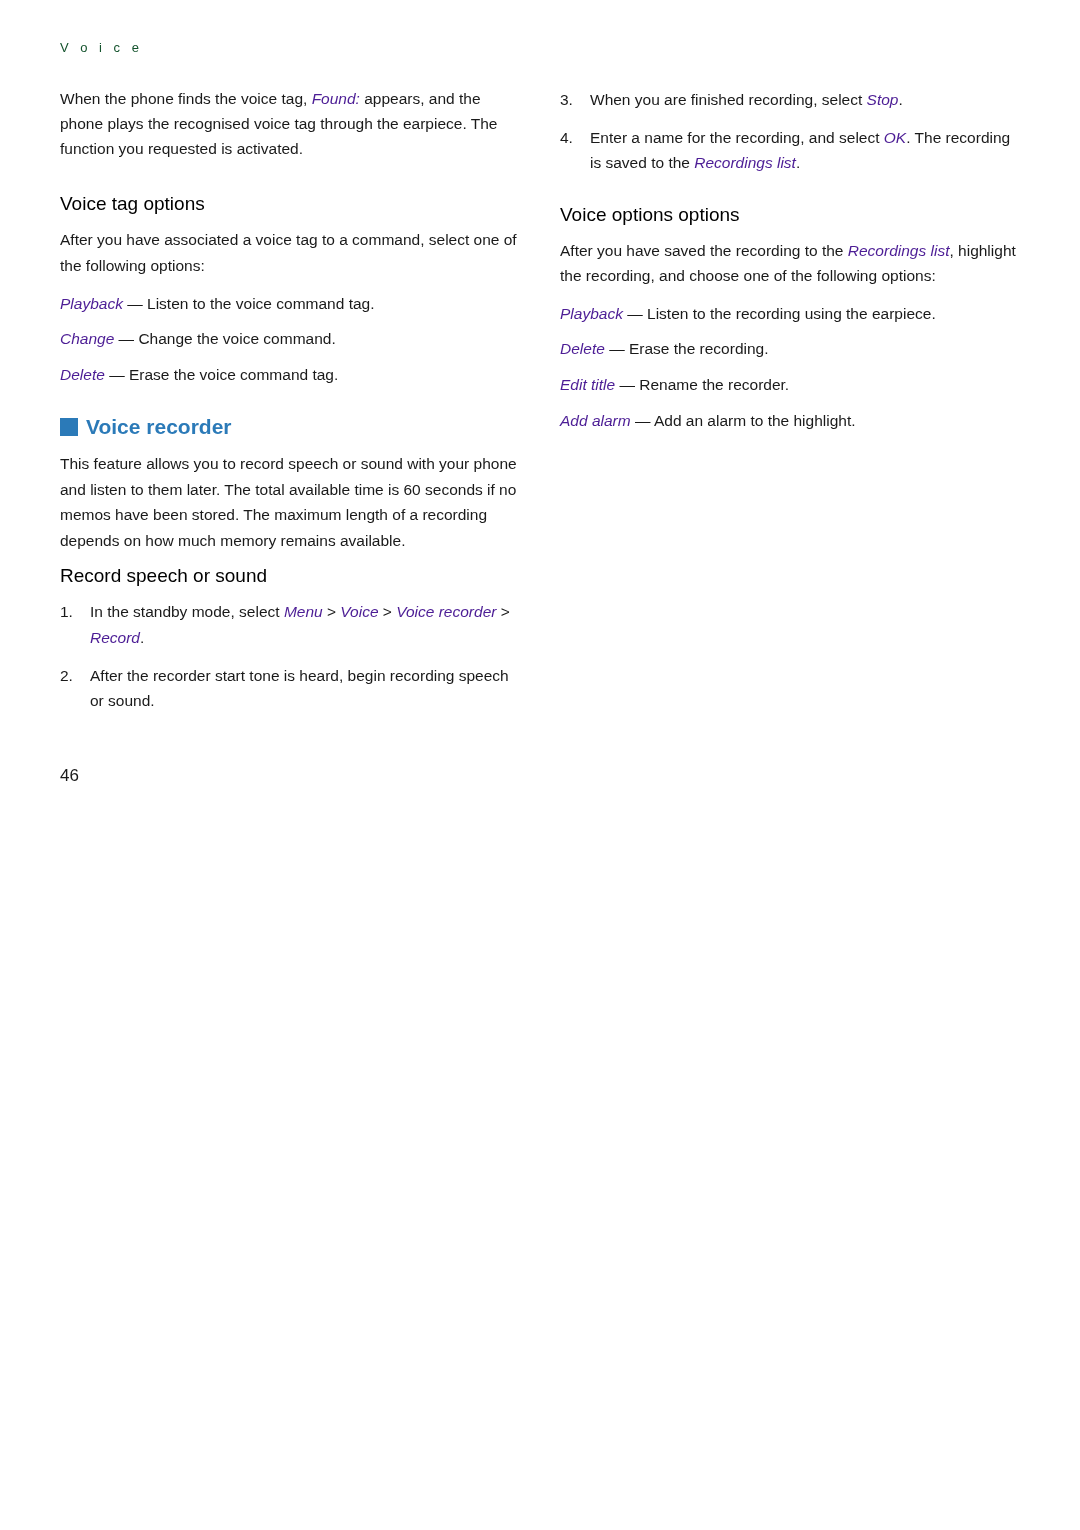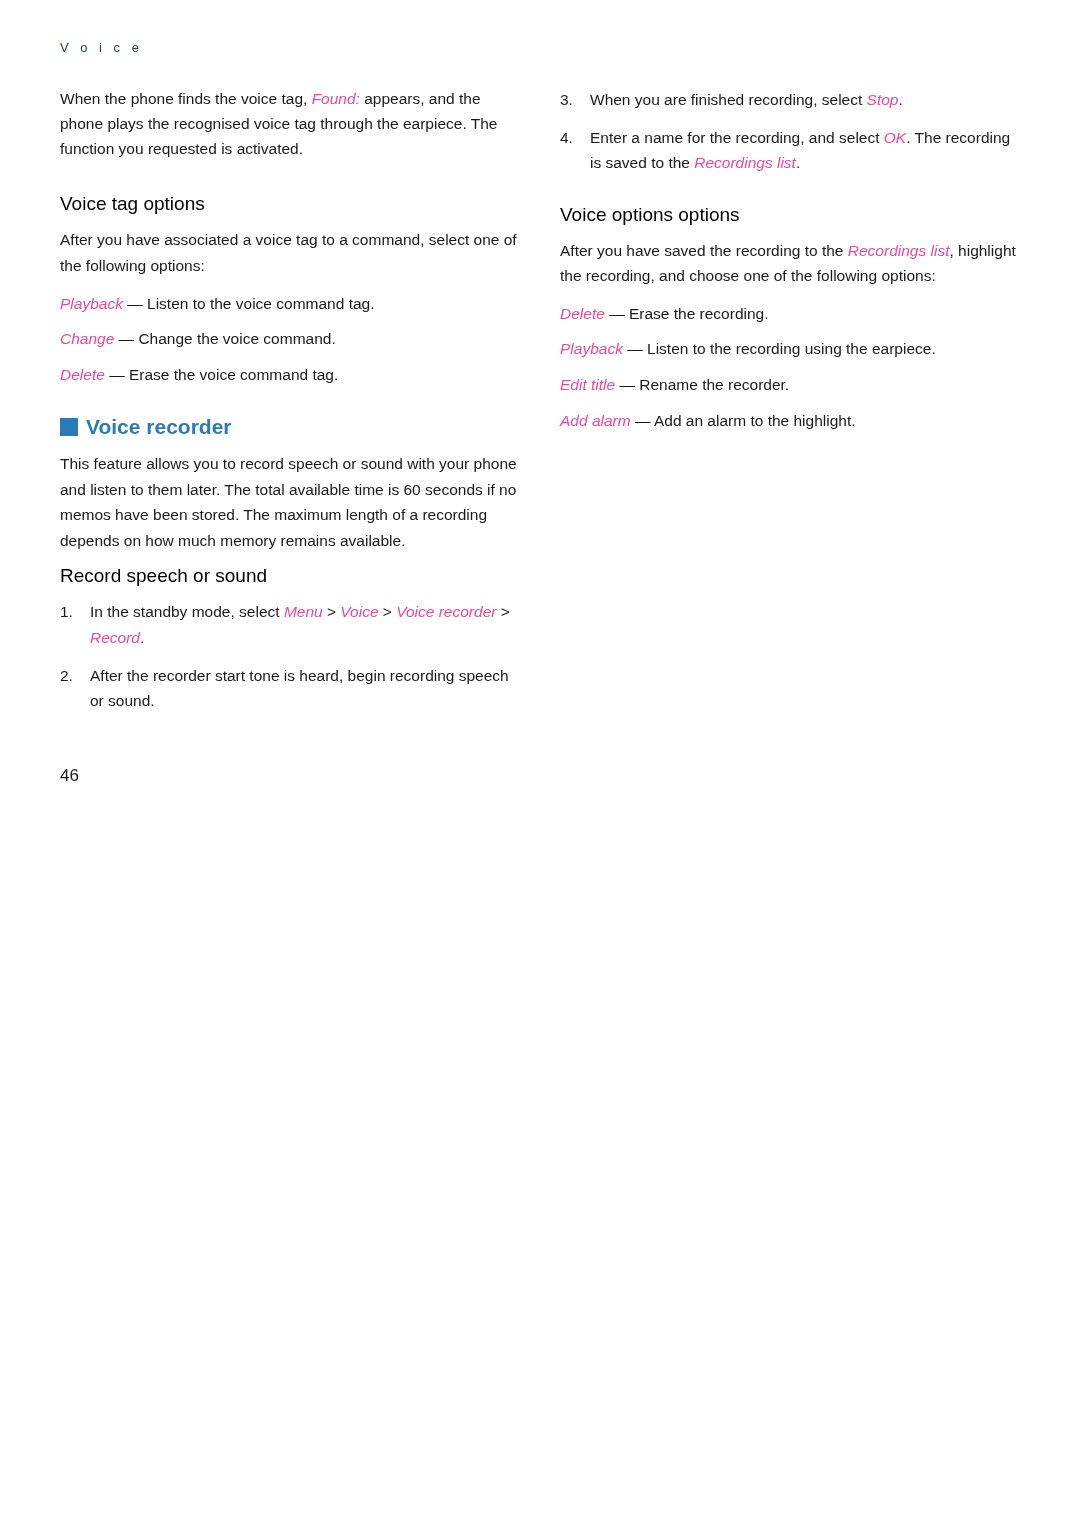--- a/index.html
+++ b/index.html
@@ -42,21 +42,21 @@
     }
 
     .intro-text {
       font-size: 15.5px;
       line-height: 1.6;
       margin-bottom: 32px;
       color: #1a1a1a;
     }
 
     .link-style {
-      color: #ec4899;
+      color: #4c1d95;
       font-style: italic;
     }
 
     .section-heading {
       font-size: 19px;
       font-weight: normal;
       color: #000000;
       margin-bottom: 12px;
       margin-top: 10px;
     }
@@ -208,28 +208,28 @@
     <div class="section-heading">Voice options options</div>
 
     <p class="body-text">
       After you have saved the recording to the
       <span class="link-style">Recordings list</span>,
       highlight the recording, and choose one of the following options:
     </p>
 
     <div>
       <p class="option-line">
+        <span class="link-style">Playback</span>
+        <span> — Listen to the recording using the earpiece.</span>
+      </p>
+      <p class="option-line">
         <span class="link-style">Delete</span>
         <span> — Erase the recording.</span>
       </p>
       <p class="option-line">
-        <span class="link-style">Playback</span>
-        <span> — Listen to the recording using the earpiece.</span>
-      </p>
-      <p class="option-line">
         <span class="link-style">Edit title</span>
         <span> — Rename the recorder.</span>
       </p>
       <p class="option-line">
         <span class="link-style">Add alarm</span>
         <span> — Add an alarm to the highlight.</span>
       </p>
     </div>
 
   </div>

